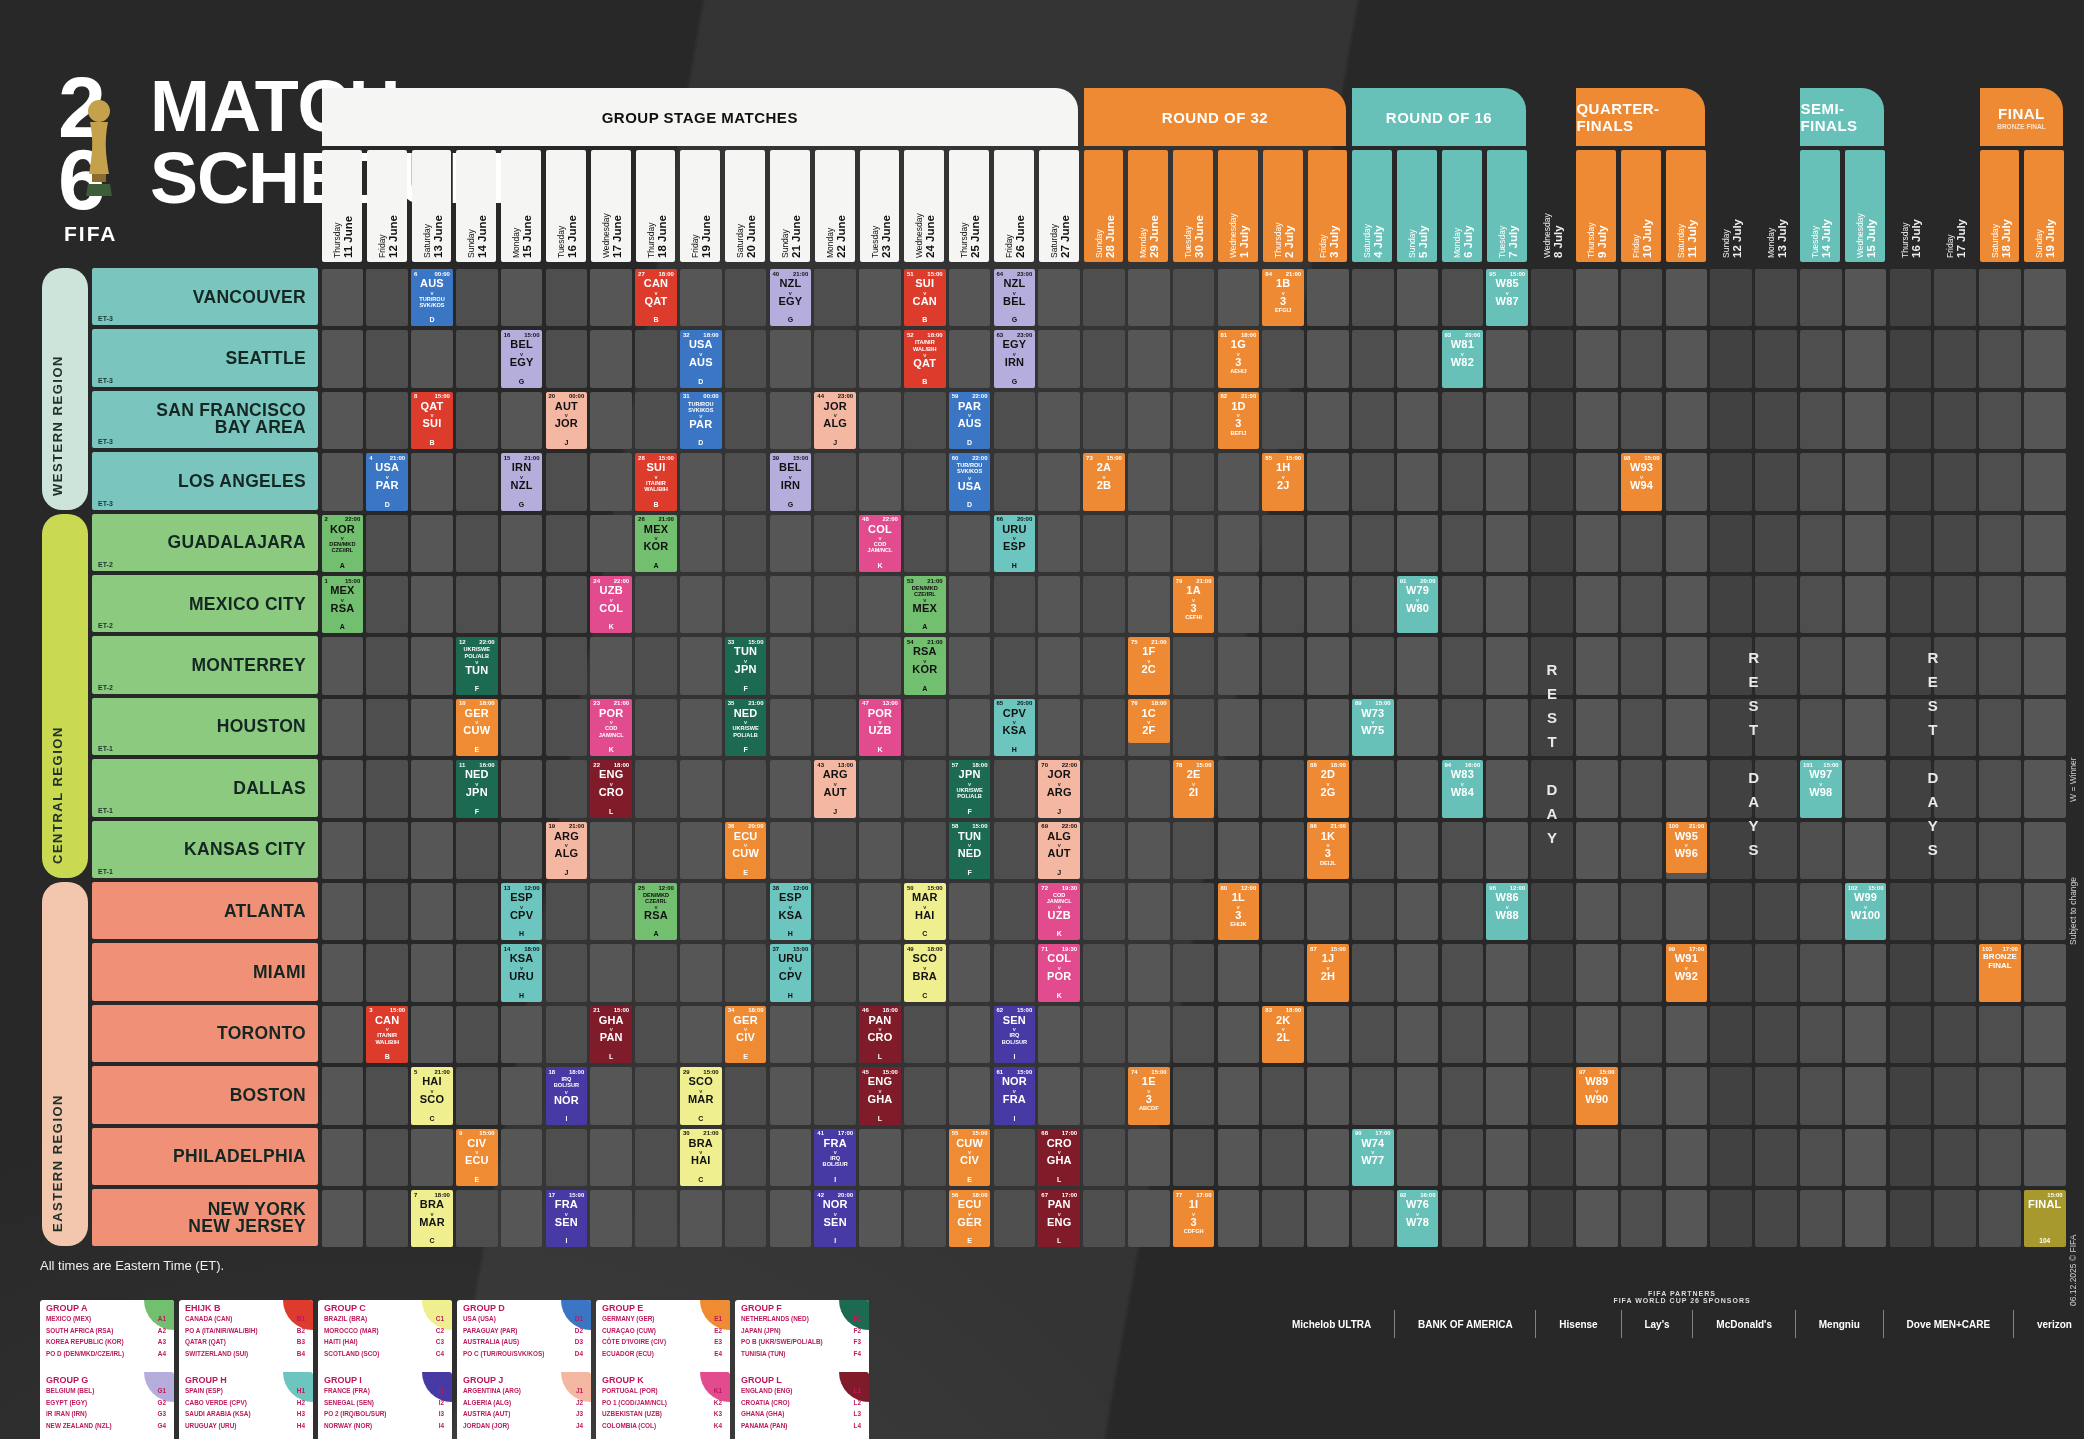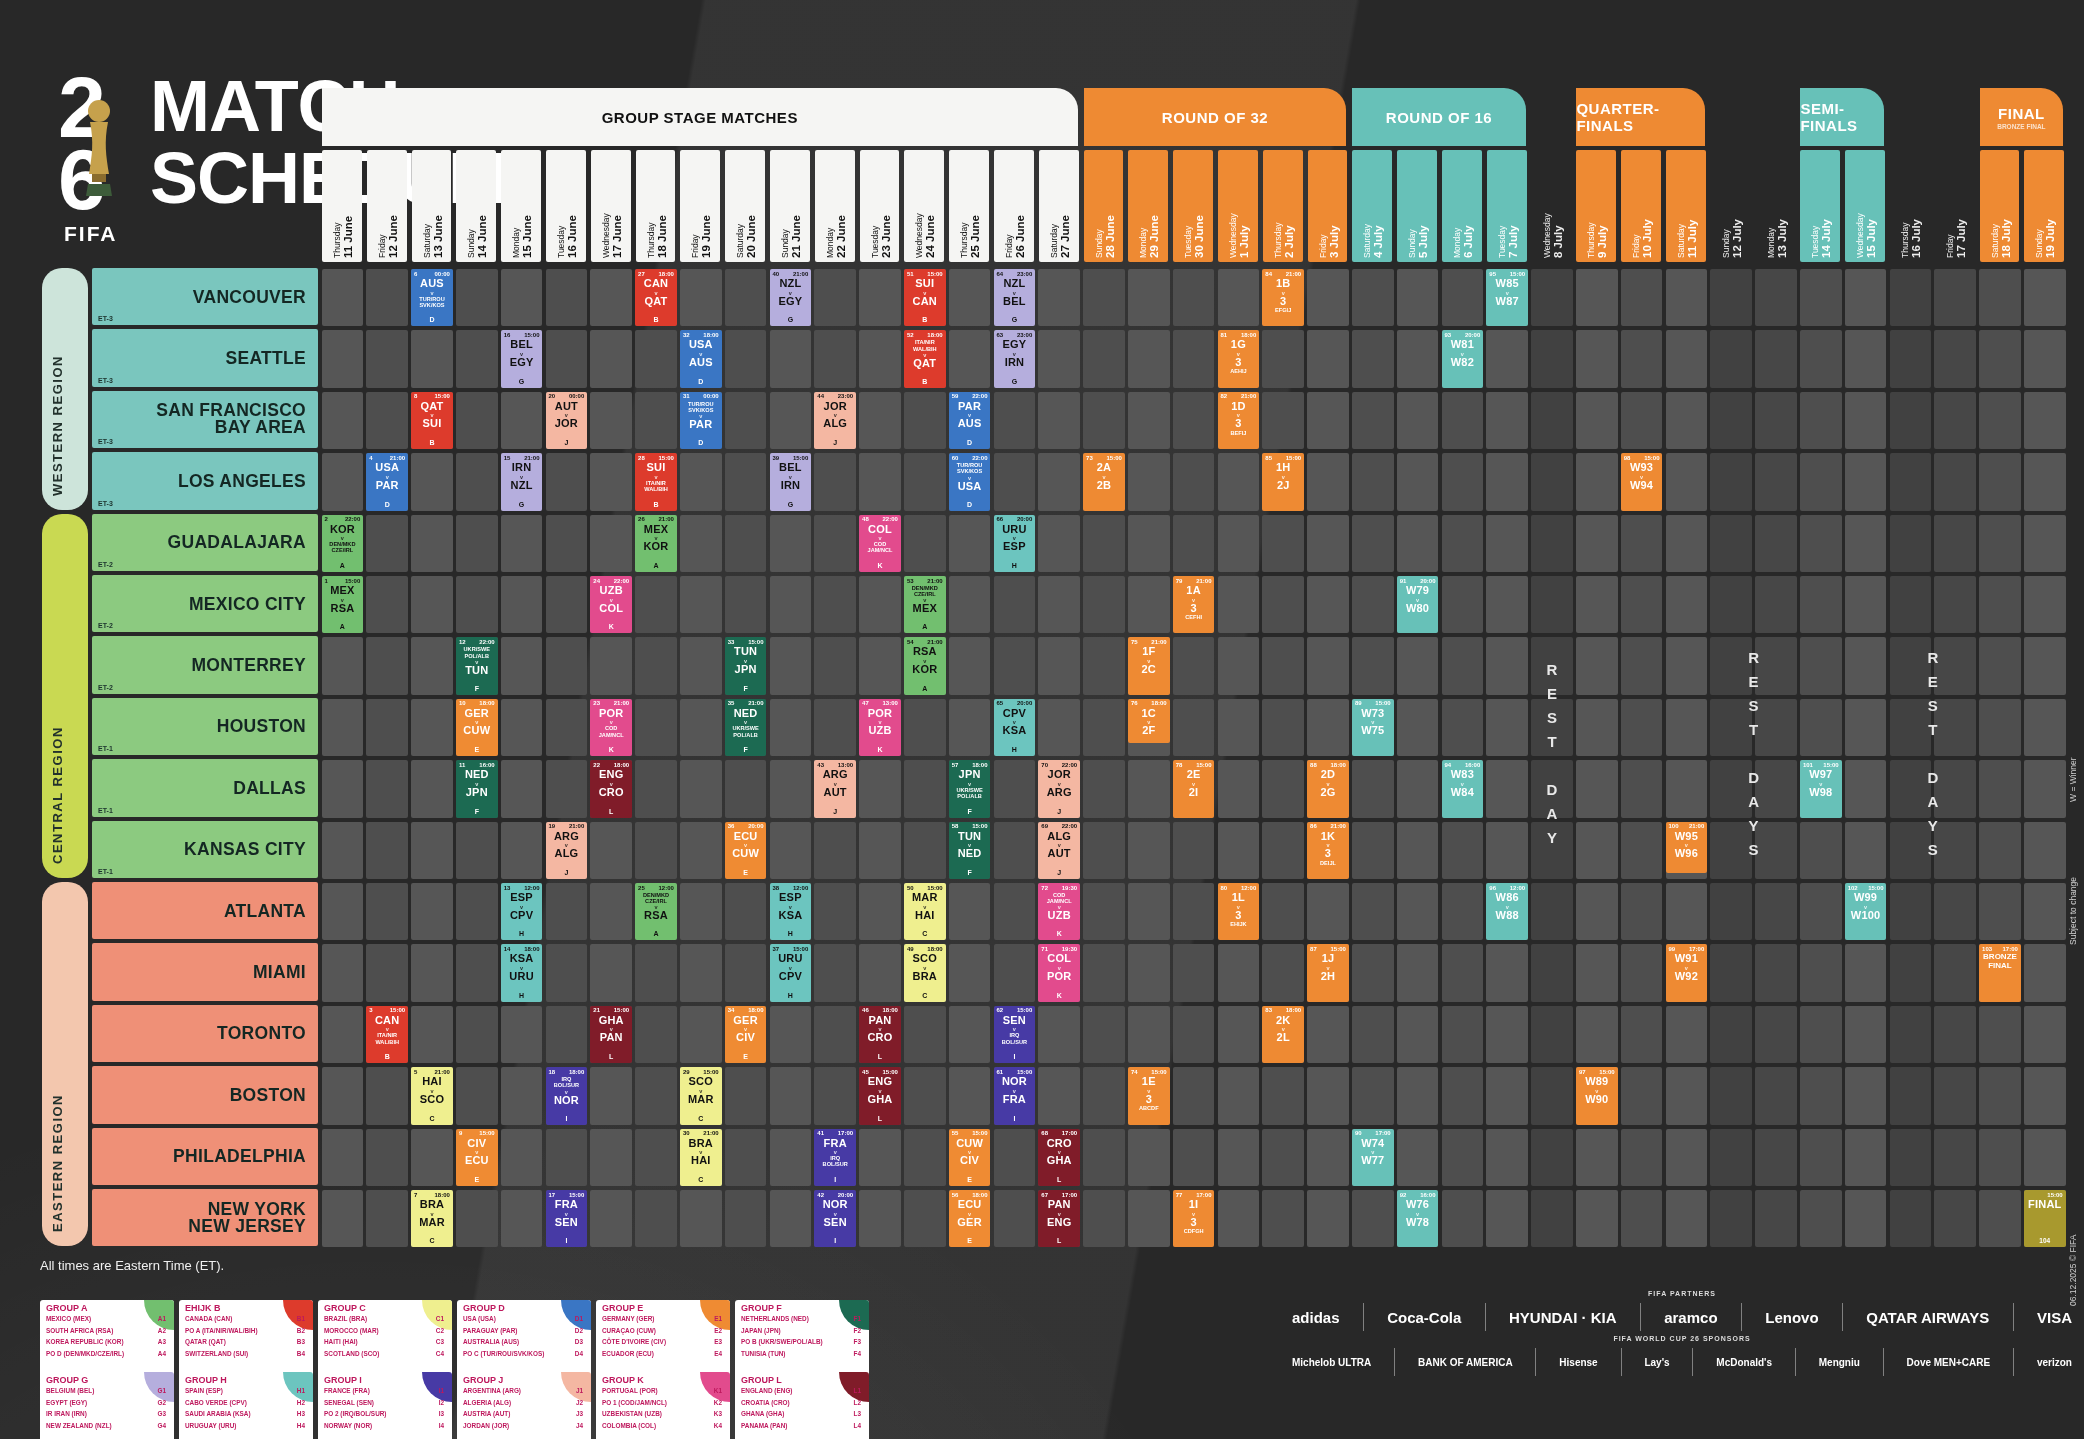--- a/index.html
+++ b/index.html
@@ -2358,35 +2358,20 @@
         </div>
         <div class="trow" style="top: 49.5px;">
           <div>PANAMA (PAN)</div>
           <div>L4</div>
         </div>
       </div>
     </div>
 
   <div id="sponsors">
     <div class="sp-label">FIFA PARTNERS</div>
-    <div class="sp-row sp-row1" id="sp-row1">
-        <div class="sp">adidas</div>
-        <div class="sep"></div>
-        <div class="sp serif">Coca-Cola</div>
-        <div class="sep"></div>
-        <div class="sp">HYUNDAI · KIA</div>
-        <div class="sep"></div>
-        <div class="sp">aramco</div>
-        <div class="sep"></div>
-        <div class="sp">Lenovo</div>
-        <div class="sep"></div>
-        <div class="sp">QATAR AIRWAYS</div>
-        <div class="sep"></div>
-        <div class="sp">VISA</div>
-      </div>
     <div class="sp-label">FIFA WORLD CUP 26 SPONSORS</div>
     <div class="sp-row sp-row2" id="sp-row2">
         <div class="sp">Michelob ULTRA</div>
         <div class="sep"></div>
         <div class="sp">BANK OF AMERICA</div>
         <div class="sep"></div>
         <div class="sp">Hisense</div>
         <div class="sep"></div>
         <div class="sp serif">Lay's</div>
         <div class="sep"></div>

